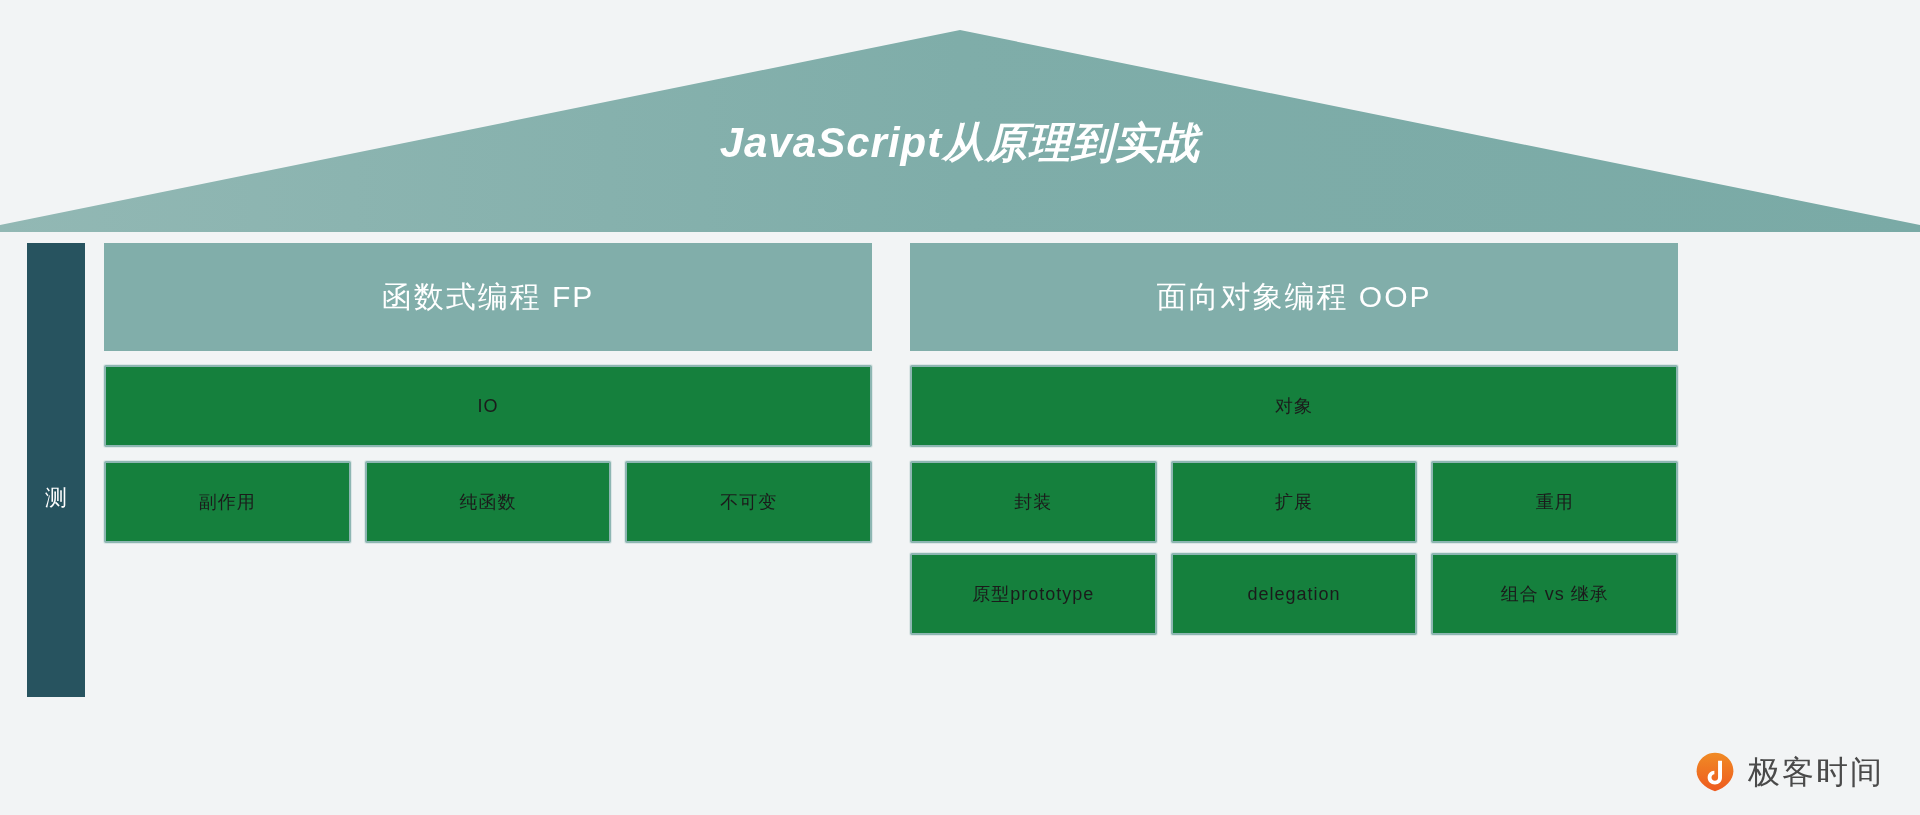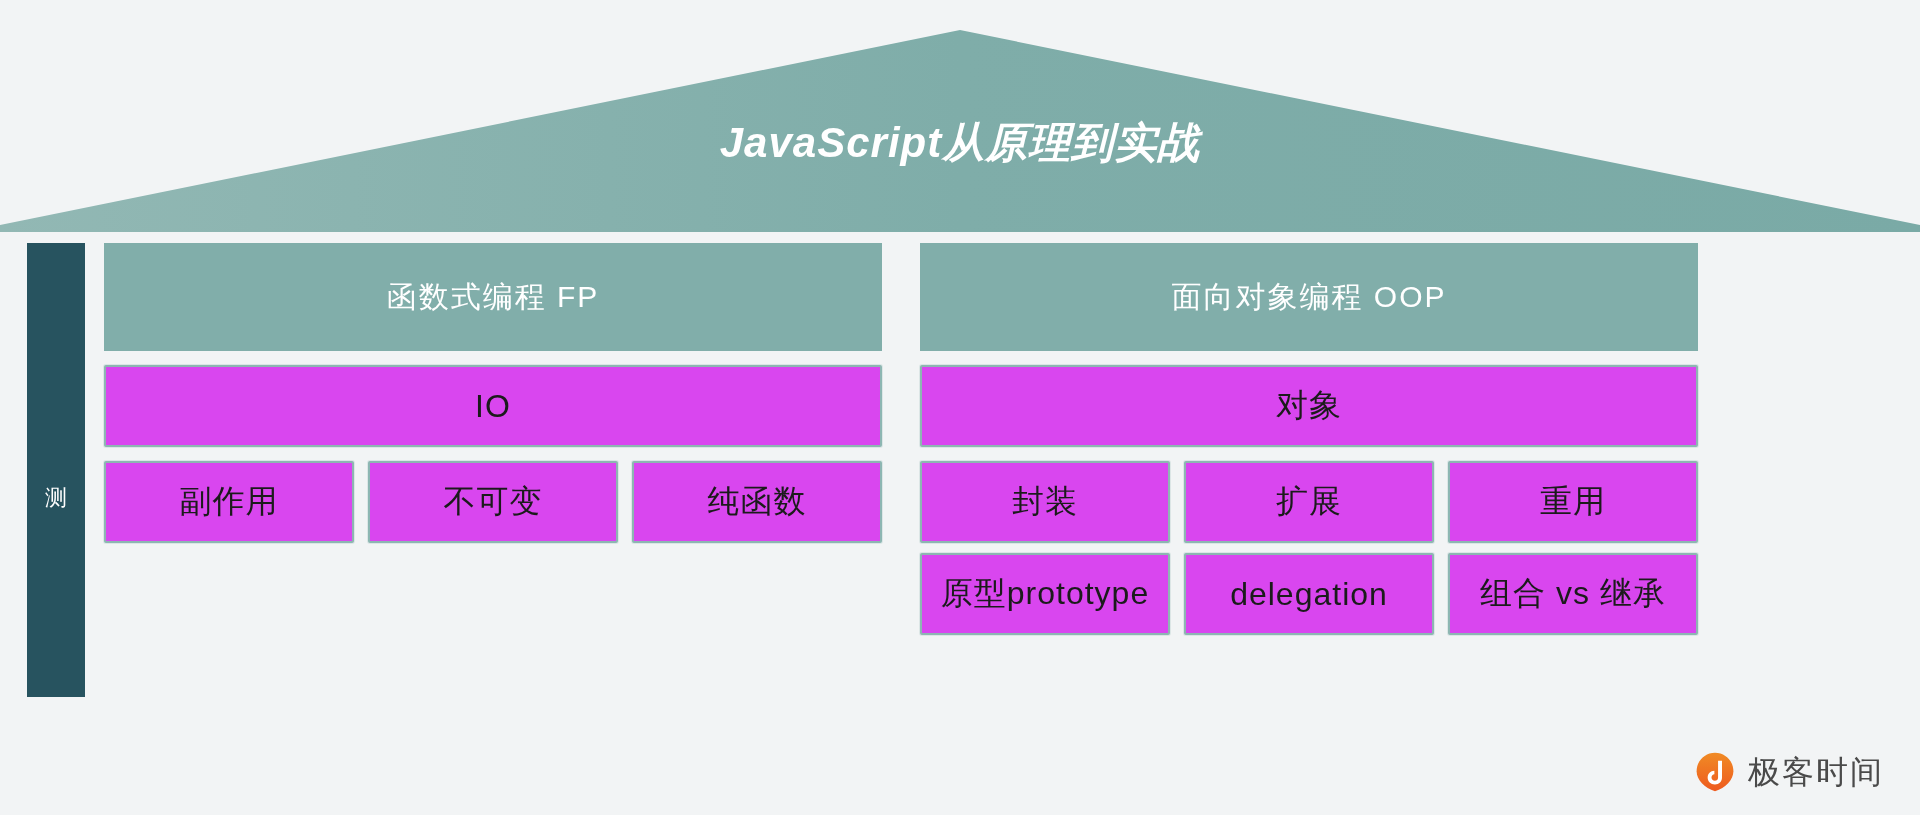--- a/index.html
+++ b/index.html
@@ -44,21 +44,20 @@
     font-style: italic;
   }
 
   
   .board {
     position: absolute;
     left: 0;
     top: 243px;
     width: 1696px;
     height: 460px;
-    padding-left: 20px;
   }
 
   
   .spine {
     position: absolute;
     left: 27px;
     top: 0;
     width: 58px;
     height: 454px;
     background: #27535f;
@@ -101,28 +100,28 @@
     display: flex;
     align-items: center;
     justify-content: center;
     font-size: 30px;
     letter-spacing: 2px;
     white-space: nowrap;
   }
 
   
   .cell {
-    background: #d946ef;
+    background: #15803d;
     border: 2px solid #8db6b2;
     border-radius: 2px;
     display: flex;
     align-items: center;
     justify-content: center;
     color: #1b1b1b;
-    font-size: 32px;
+    font-size: 18px;
     letter-spacing: 1px;
     white-space: nowrap;
     box-shadow: 0 0 0 1px rgba(141,182,178,0.22);
   }
   .cell.wide {
     height: 78px;
   }
   .row {
     display: flex;
     gap: 14px;
@@ -179,22 +178,22 @@
     <span class="spine-label">测</span>
   </div>
 
   <div class="cols">
 
     <div class="col">
       <div class="col-header">函数式编程 FP</div>
       <div class="cell wide">IO</div>
       <div class="row">
         <div class="cell">副作用</div>
+        <div class="cell">纯函数</div>
         <div class="cell">不可变</div>
-        <div class="cell">纯函数</div>
       </div>
     </div>
 
     <div class="col">
       <div class="col-header">面向对象编程 OOP</div>
       <div class="cell wide">对象</div>
       <div class="row">
         <div class="cell">封装</div>
         <div class="cell">扩展</div>
         <div class="cell">重用</div>

